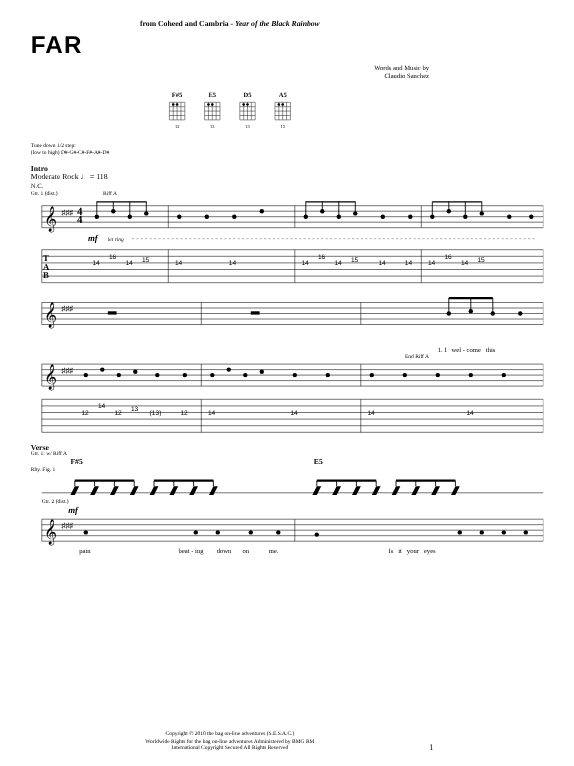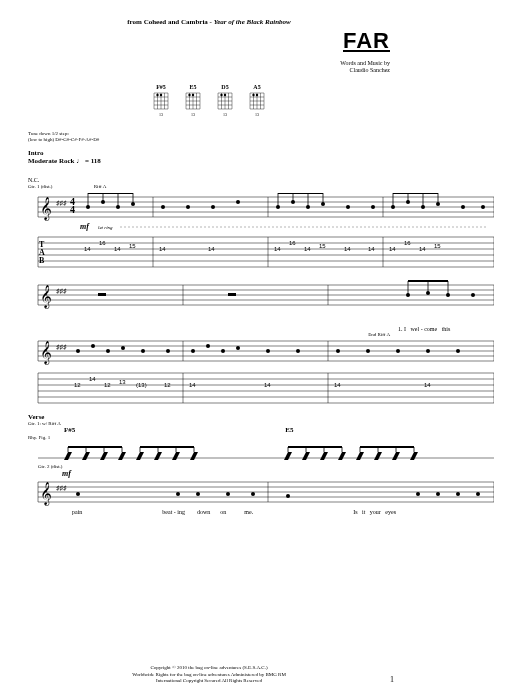--- a/index.html
+++ b/index.html
@@ -19,27 +19,26 @@
     box-sizing: border-box;
     padding: 18px 28px 18px 28px;
   }
   .source-line {
     text-align: center;
     font-size: 7px;
     font-weight: bold;
   }
   .source-line i { font-style: italic; font-weight: bold; }
   .title {
-    text-align: right;
+    text-align: left;
     font-family: Arial, sans-serif;
     font-weight: 900;
     font-size: 22px;
     letter-spacing: 1px;
     margin-top: 2px;
-    text-decoration: underline;
   }
   .credits {
     text-align: right;
     font-size: 6px;
     margin-top: 6px;
     line-height: 1.2;
   }
   .chord-boxes {
     display: flex;
     justify-content: center;
@@ -57,21 +56,21 @@
   .chord-grid {
     width: 18px;
     height: 20px;
     position: relative;
   }
   .chord-grid svg { display: block; }
   .chord-fret { font-size: 4px; margin-top: 1px; }
 
   .tuning { font-size: 5px; line-height: 1.2; margin-bottom: 4px; }
   .section-label { font-size: 7px; font-weight: bold; margin-top: 6px; }
-  .tempo { font-size: 7px; font-weight: bold; margin-bottom: 12px; }
+  .tempo { font-size: 7px; font-weight: normal; margin-bottom: 2px; }
   .nc { font-size: 6px; margin-bottom: 1px; }
 
   .system {
     margin-top: 4px;
     margin-bottom: 6px;
   }
   .staff-svg { display: block; }
 
   .lyric-row {
     font-size: 6px;

